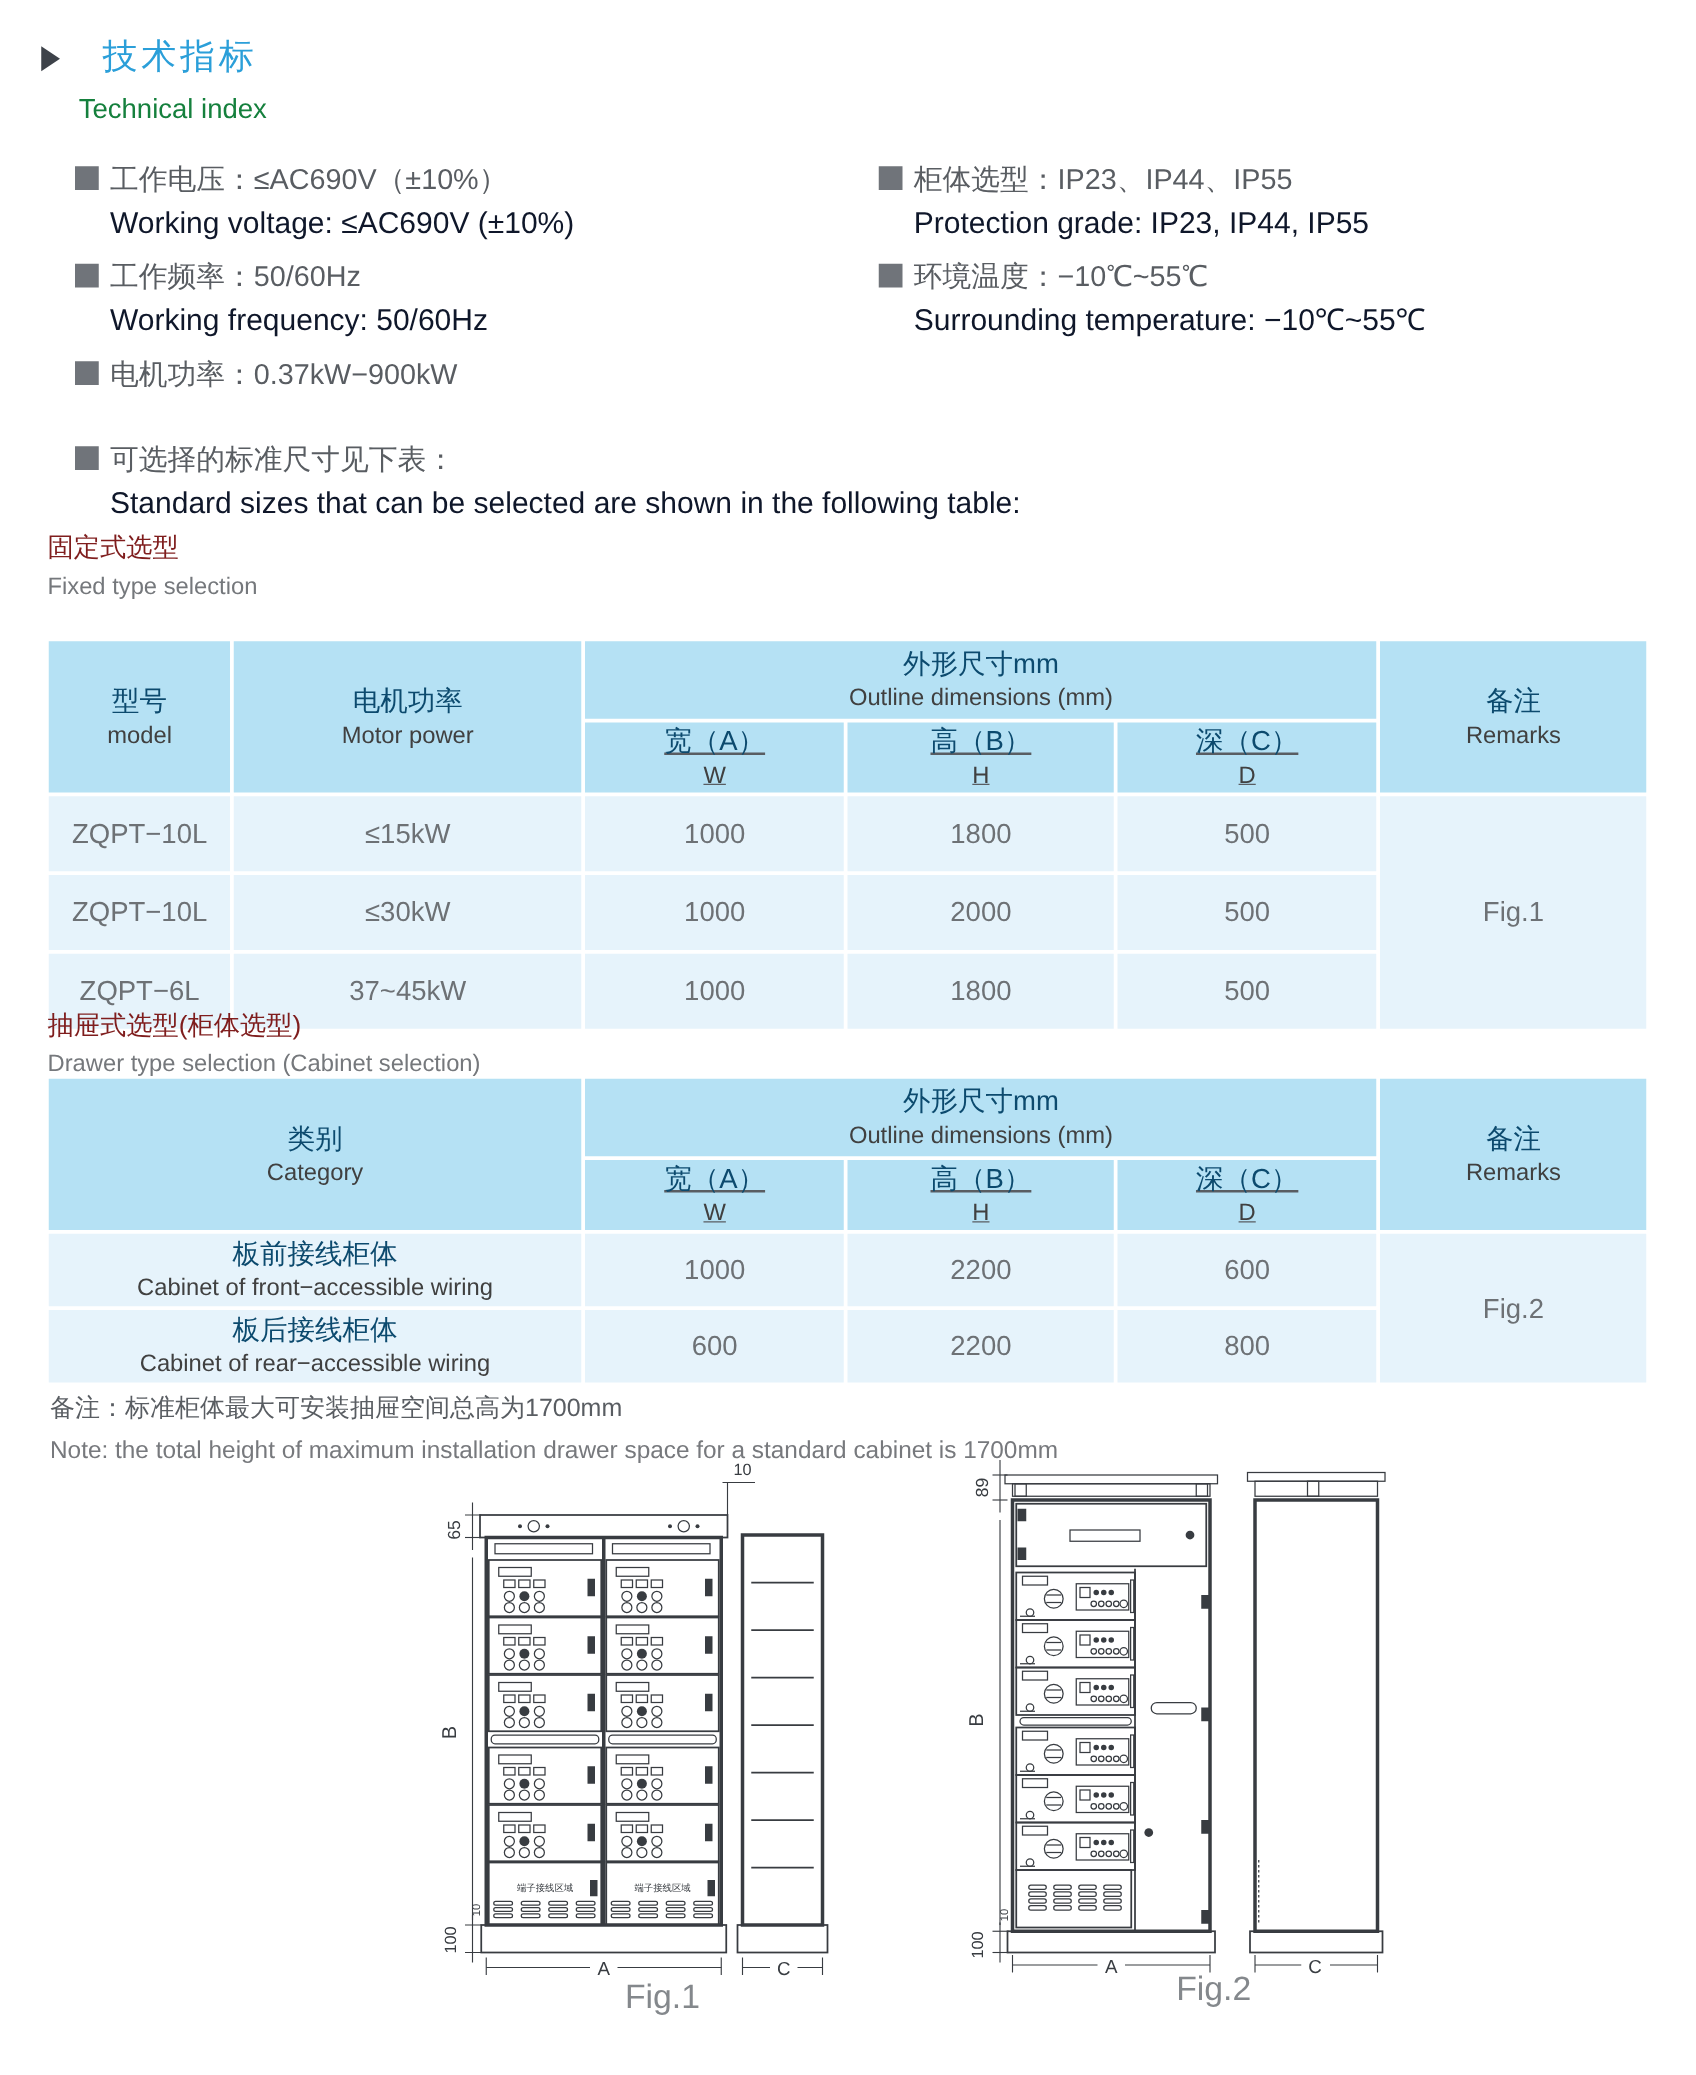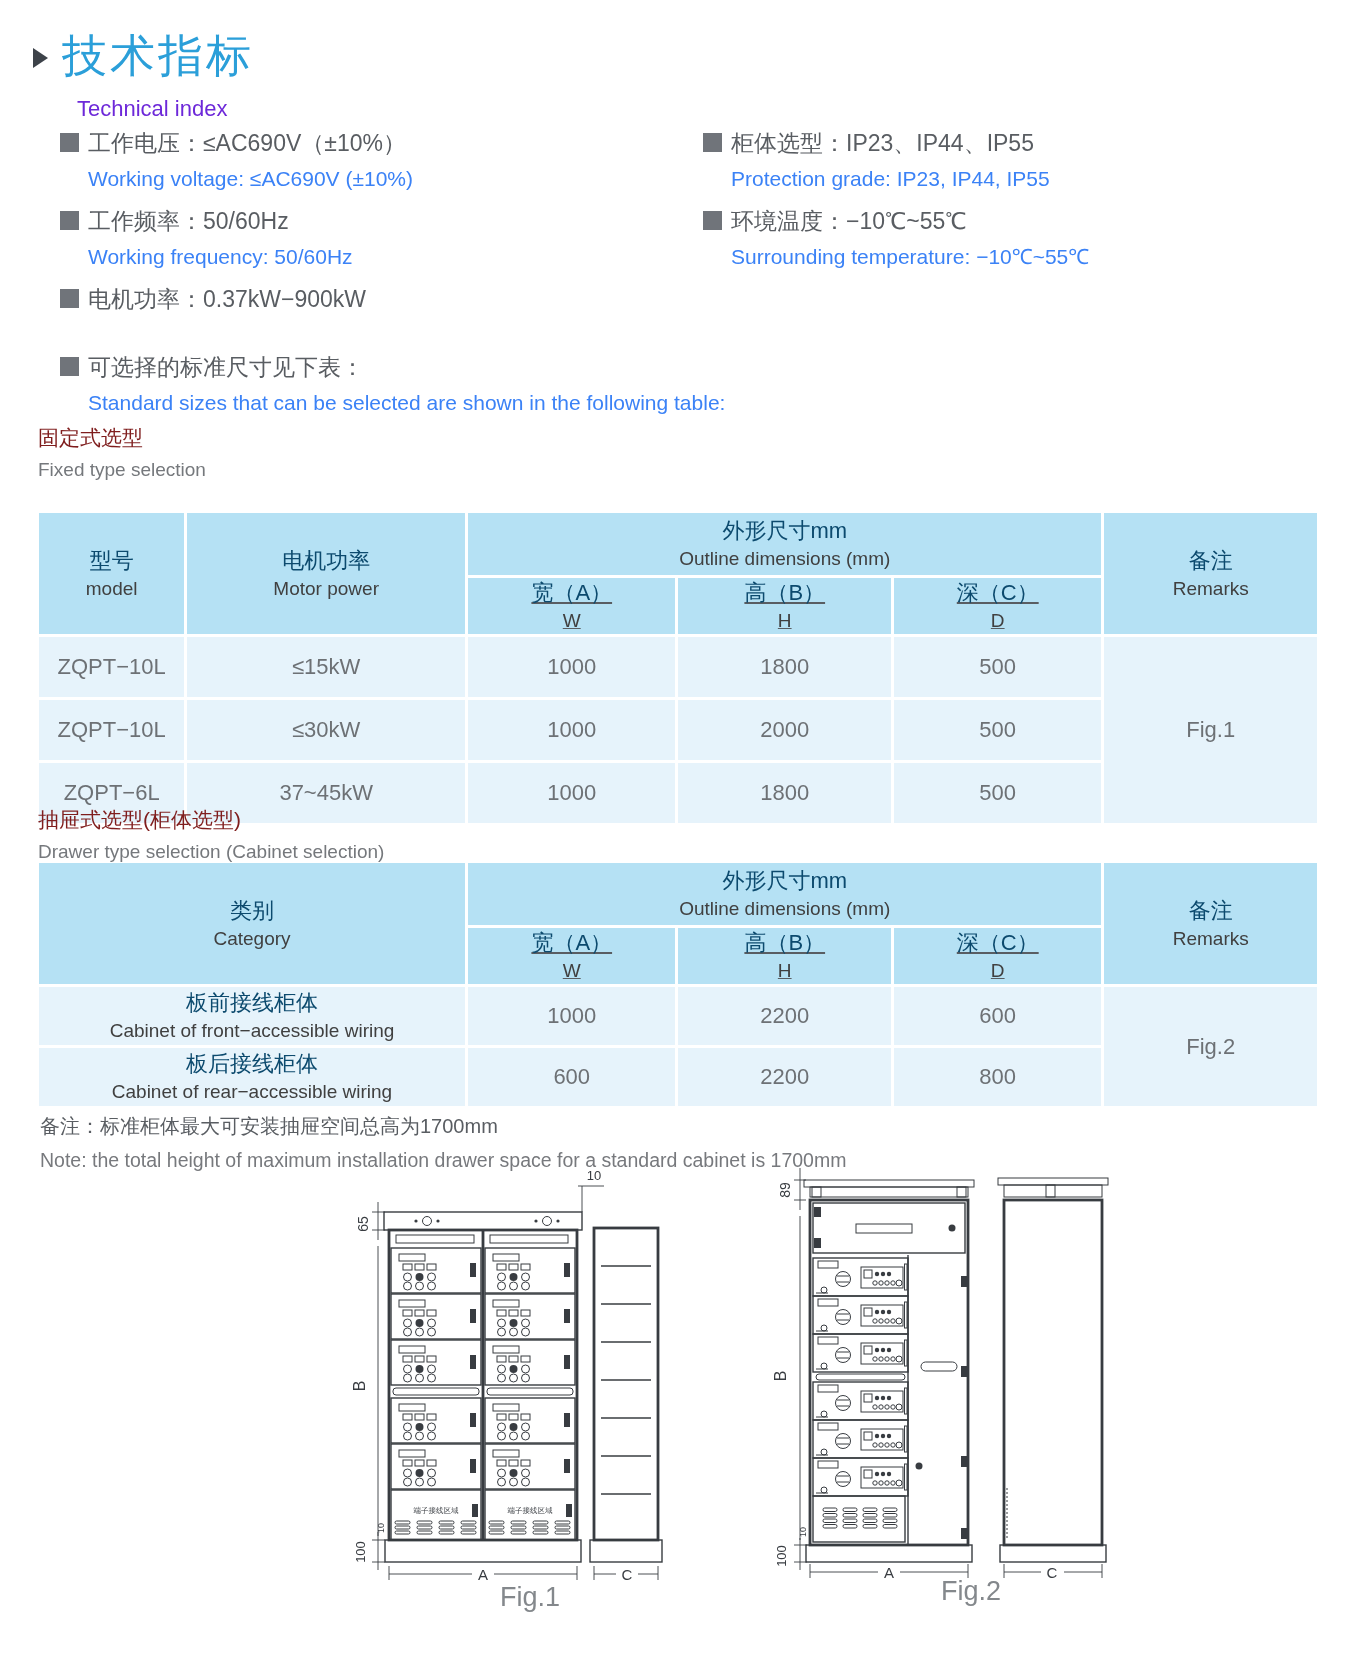--- a/index.html
+++ b/index.html
@@ -4,30 +4,30 @@
 <style>
   html,body{margin:0;padding:0;}
   body{
     width:1357px;height:1660px;position:relative;background:#ffffff;
     font-family:"Liberation Sans",sans-serif;color:#595d62;overflow:hidden;
   }
   
   .hdr{position:absolute;left:33px;top:26px;}
   .hdr-row{display:flex;align-items:center;}
   .arrow{width:0;height:0;border-left:15px solid #3d4249;border-top:10px solid transparent;border-bottom:10px solid transparent;margin-right:14px;margin-top:4px;}
-  .title{font-size:45px;color:#2b9fd9;letter-spacing:3px;}
-  .subtitle{font-size:22px;color:#6d28d9;margin:10px 0 0 44px;}
+  .title{font-size:28px;color:#2b9fd9;letter-spacing:3px;margin-left:20px;}
+  .subtitle{font-size:22px;color:#15803d;margin:10px 0 0 30px;}
   
   .specs{position:absolute;left:60px;top:128px;width:1240px;display:flex;}
   .specs-col{width:643px;}
   .specs-col.right{width:560px;}
   .spec-item{margin-bottom:13px;}
   .spec-zh{font-size:23px;color:#595d62;display:flex;align-items:flex-start;line-height:30px;}
   .bullet{flex:0 0 auto;width:19px;height:19px;background:#70747a;margin:5px 9px 0 0;}
-  .spec-en{font-size:21px;color:#3b82f6;margin:8px 0 14px 28px;line-height:26px;}
+  .spec-en{font-size:24px;color:#0f172a;margin:8px 0 14px 28px;line-height:26px;}
   .spec-note{position:absolute;left:60px;top:352px;}
   
   .section{position:absolute;left:38px;}
   .sec-zh{font-size:21px;color:#7f1d1d;}
   .sec-en{font-size:19px;color:#75787c;margin-top:7px;}
   
   table.t{border-collapse:separate;border-spacing:3px;table-layout:fixed;position:absolute;left:36px;width:1284px;}
   table.t th{background:#b5e1f4;font-weight:normal;text-align:center;vertical-align:middle;padding:0;}
   table.t td{background:#e6f3fb;text-align:center;vertical-align:middle;padding:0;}
   .zh{font-size:22px;color:#0c4a6e;line-height:26px;}

